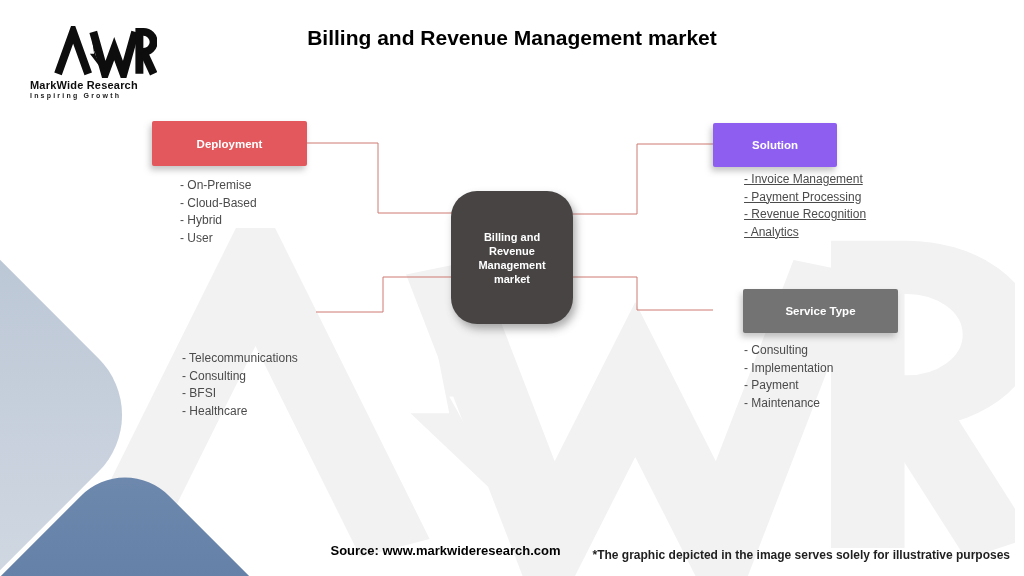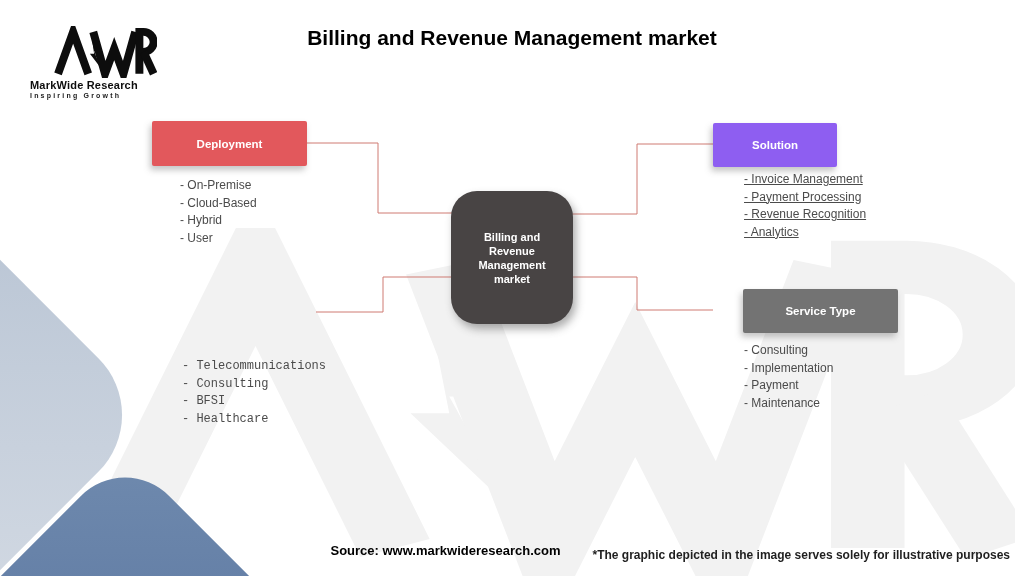--- a/index.html
+++ b/index.html
@@ -63,21 +63,21 @@
     display:flex; align-items:center; justify-content:center; text-align:center;
     color:#fff; font-weight:bold; font-size:11px; line-height:14px;
     padding:0 10px;
     box-shadow:3px 5px 9px rgba(70,70,70,0.45);
   }
 
   
   .node-list { position:absolute; z-index:4; list-style:none; color:#4b4b4b; font-size:12px; line-height:17.5px; }
   .list-deployment   { left:180px; top:177px; }
   .list-solution     { left:744px; top:171px;text-decoration:underline; }
-  .list-end-user     { left:182px; top:358px;font-family:Liberation Mono, monospace; }
+  .list-end-user     { left:182px; top:350px; }
   .list-service-type { left:744px; top:342px; }
 
   
   .source-line {
     position:absolute; left:0; width:905px; top:543px; text-align:center; z-index:5;
     font-size:13px; font-weight:bold; color:#000;
   }
   .source-line .inner { display:inline-block; transform:translateX(-7px); }
   .disclaimer {
     position:absolute; right:14px; top:548px; z-index:5;

